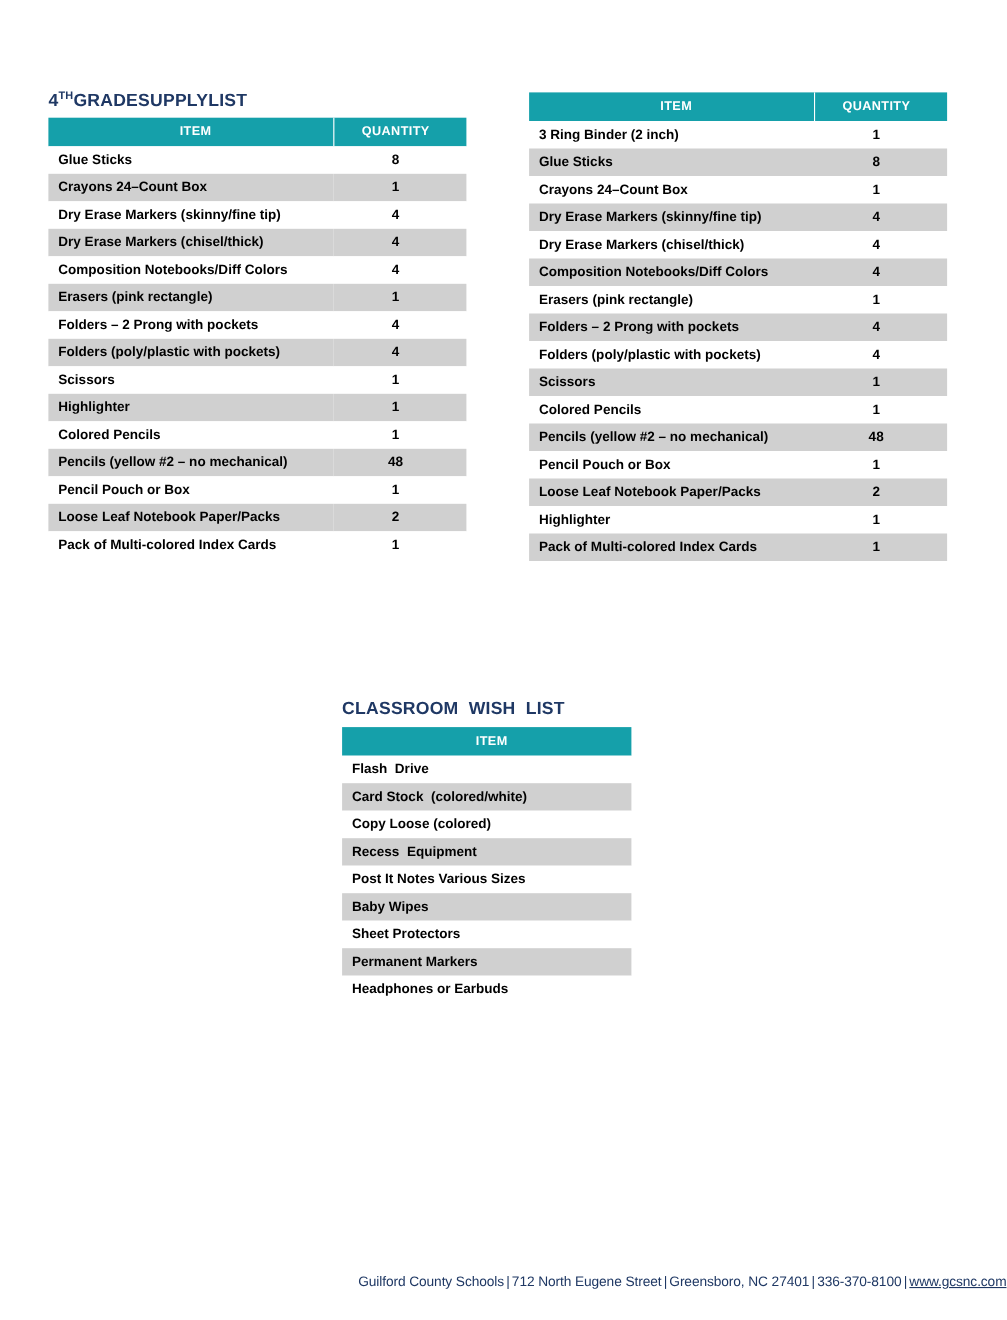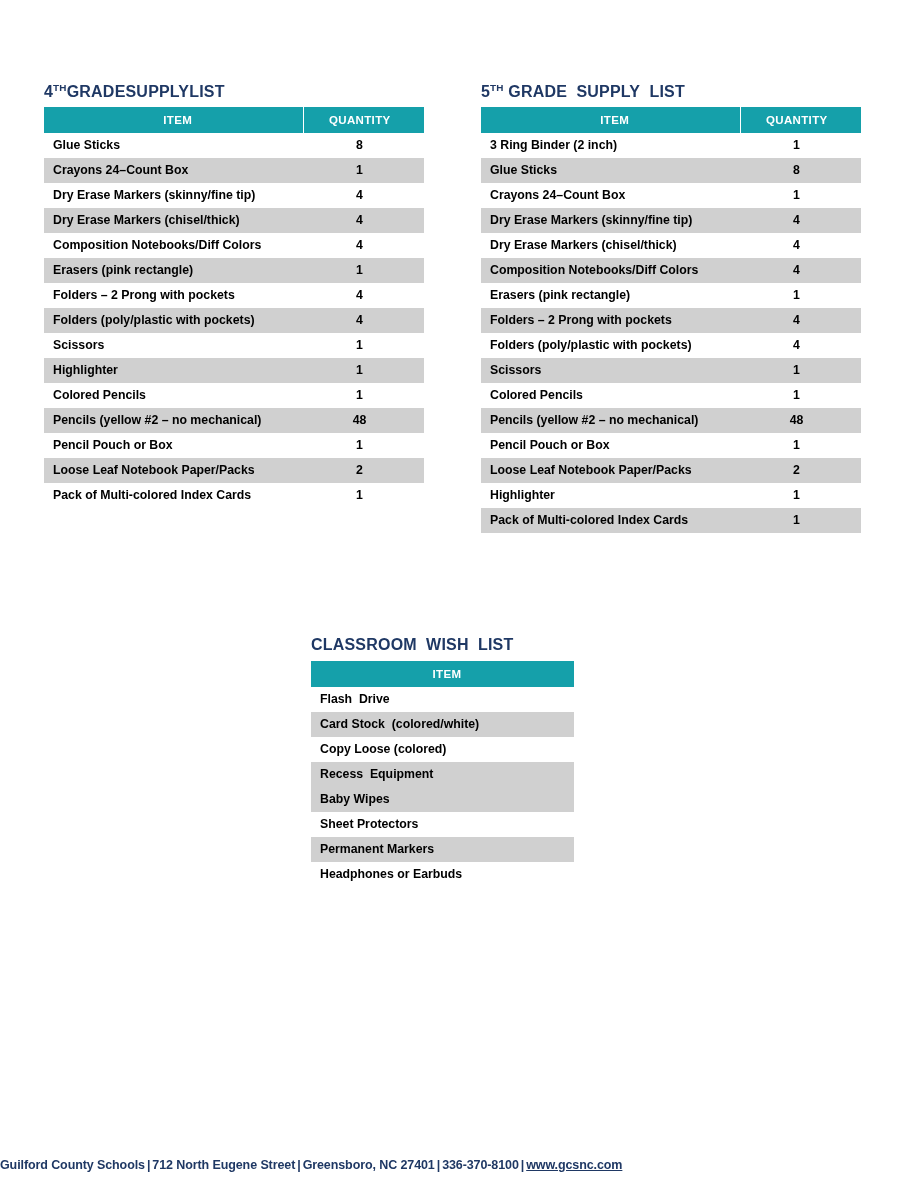--- a/index.html
+++ b/index.html
@@ -112,24 +112,24 @@
   #wish-table thead th {
     padding-left: 9px;
   }
 
   
   #footer {
     position: absolute;
     left: 0;
     right: 0;
     top: 1158px;
-    text-align: left;
+    text-align: right;
     color: #1F3864;
     font-size: 12.5px;
-    font-weight: bold;
+    font-weight: normal;
     letter-spacing: -0.1px;
     white-space: nowrap;
   }
   #footer .sep {
     padding: 0 2px;
   }
   #footer a, #footer .link {
     color: #1F3864;
     text-decoration: underline;
   }
@@ -212,21 +212,20 @@
           </tr>
           <tr class="plain">
             <td class="item">Pack of Multi-colored Index Cards</td>
             <td class="qty">1</td>
           </tr>
         </tbody>
     </table>
   </div>
 
   <div class="block" id="block-grade5">
-    <div class="section-title"><span>5</span><sup>TH</sup><span>&nbsp;GRADE&nbsp; SUPPLY&nbsp; LIST</span></div>
 
     <table class="supply-table" id="grade5-table">
       <colgroup>
         <col style="width:259px">
         <col style="width:121px">
       </colgroup>
       <thead>
         <tr>
           <th class="item-head">ITEM</th>
           <th class="qty-head">QUANTITY</th>
@@ -319,20 +318,23 @@
           </tr>
           <tr class="shade">
             <td class="item">Card Stock&nbsp; (colored/white)</td>
           </tr>
           <tr class="plain">
             <td class="item">Copy Loose (colored)</td>
           </tr>
           <tr class="shade">
             <td class="item">Recess&nbsp; Equipment</td>
           </tr>
+          <tr class="plain">
+            <td class="item">Post It Notes Various Sizes</td>
+          </tr>
           <tr class="shade">
             <td class="item">Baby Wipes</td>
           </tr>
           <tr class="plain">
             <td class="item">Sheet Protectors</td>
           </tr>
           <tr class="shade">
             <td class="item">Permanent Markers</td>
           </tr>
           <tr class="plain">

